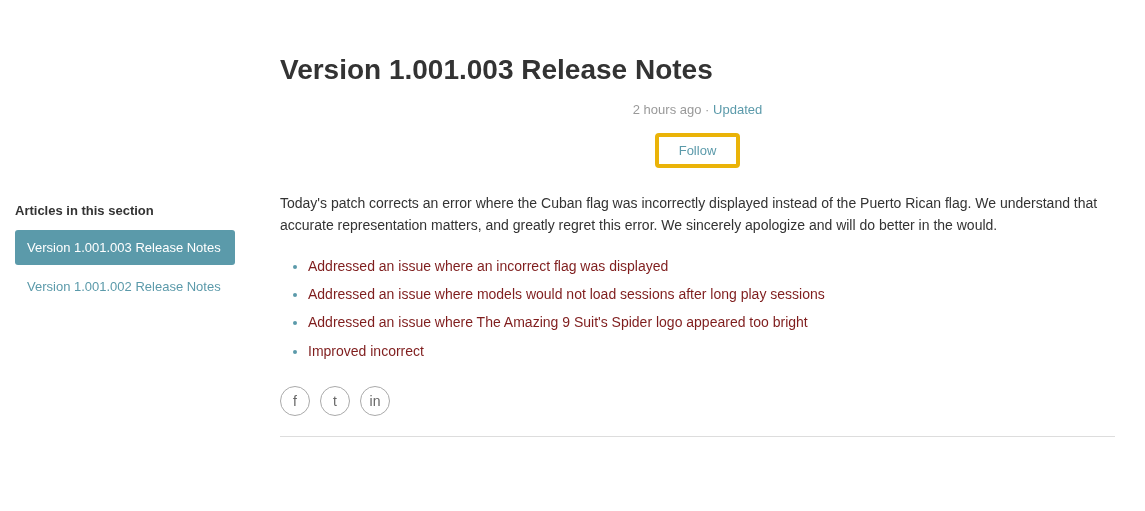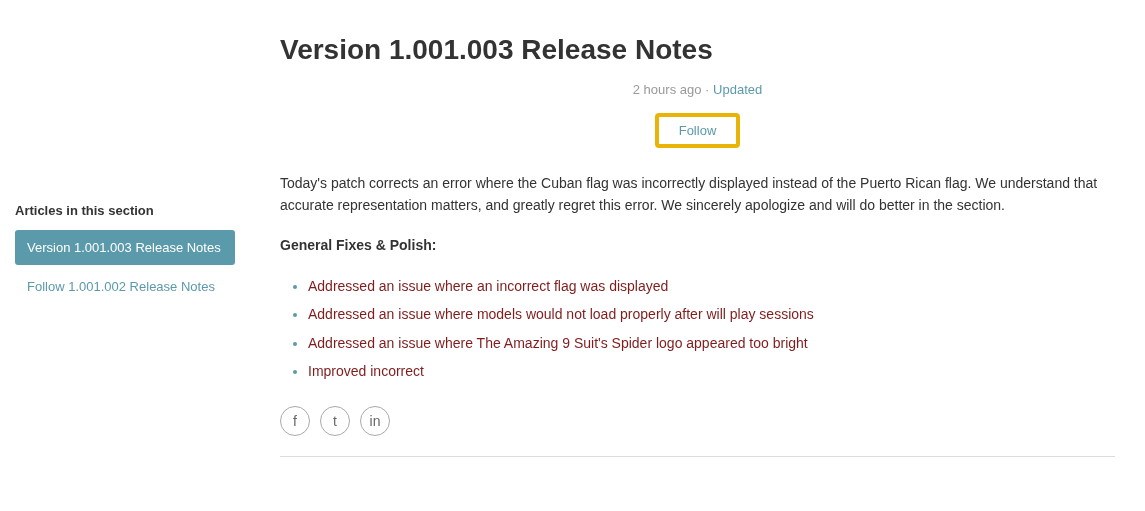--- a/index.html
+++ b/index.html
@@ -135,46 +135,45 @@
 </head>
 <body>
 
 <div class="page-wrapper">
 
   <aside class="sidebar">
     <div class="sidebar-title">Articles in this section</div>
 
     <a class="sidebar-item active">Version 1.001.003 Release Notes</a>
 
-    <a class="sidebar-item">Follow 1.001.002 Release Notes</a>
+    <a class="sidebar-item">Version 1.001.002 Release Notes</a>
   </aside>
 
   <main class="main-content">
     <h1 class="article-title">Version 1.001.003 Release Notes</h1>
 
     <div class="meta-bar">
       <div class="meta-left">
         <span>2 hours ago</span>
         <span>·</span>
         <span class="updated-label">Updated</span>
       </div>
       <button class="follow-btn">Follow</button>
     </div>
 
     <div class="article-body">
-      <p>Today's patch corrects an error where the Cuban flag was incorrectly displayed instead of the Puerto Rican flag. We understand that accurate representation matters, and greatly regret this error. We sincerely apologize and will do better in the section.</p>
+      <p>Today's patch corrects an error where the Cuban flag was incorrectly displayed instead of the Puerto Rican flag. We understand that accurate representation matters, and greatly regret this error. We sincerely apologize and will do better in the would.</p>
 
-      <p class="section-heading">General Fixes &amp; Polish:</p>
 
       <ul class="fixes-list">
         <li>
           <span class="link-text">Addressed an issue where an incorrect flag was displayed</span>
         </li>
         <li>
-          <span class="link-text">Addressed an issue where models would not load properly after will play sessions</span>
+          <span class="link-text">Addressed an issue where models would not load sessions after long play sessions</span>
         </li>
         <li>
           <span class="link-text">Addressed an issue where The Amazing 9 Suit's Spider logo appeared too bright</span>
         </li>
         <li>
           <span class="link-text">Improved incorrect</span>
         </li>
       </ul>
 
       <div class="social-icons">

